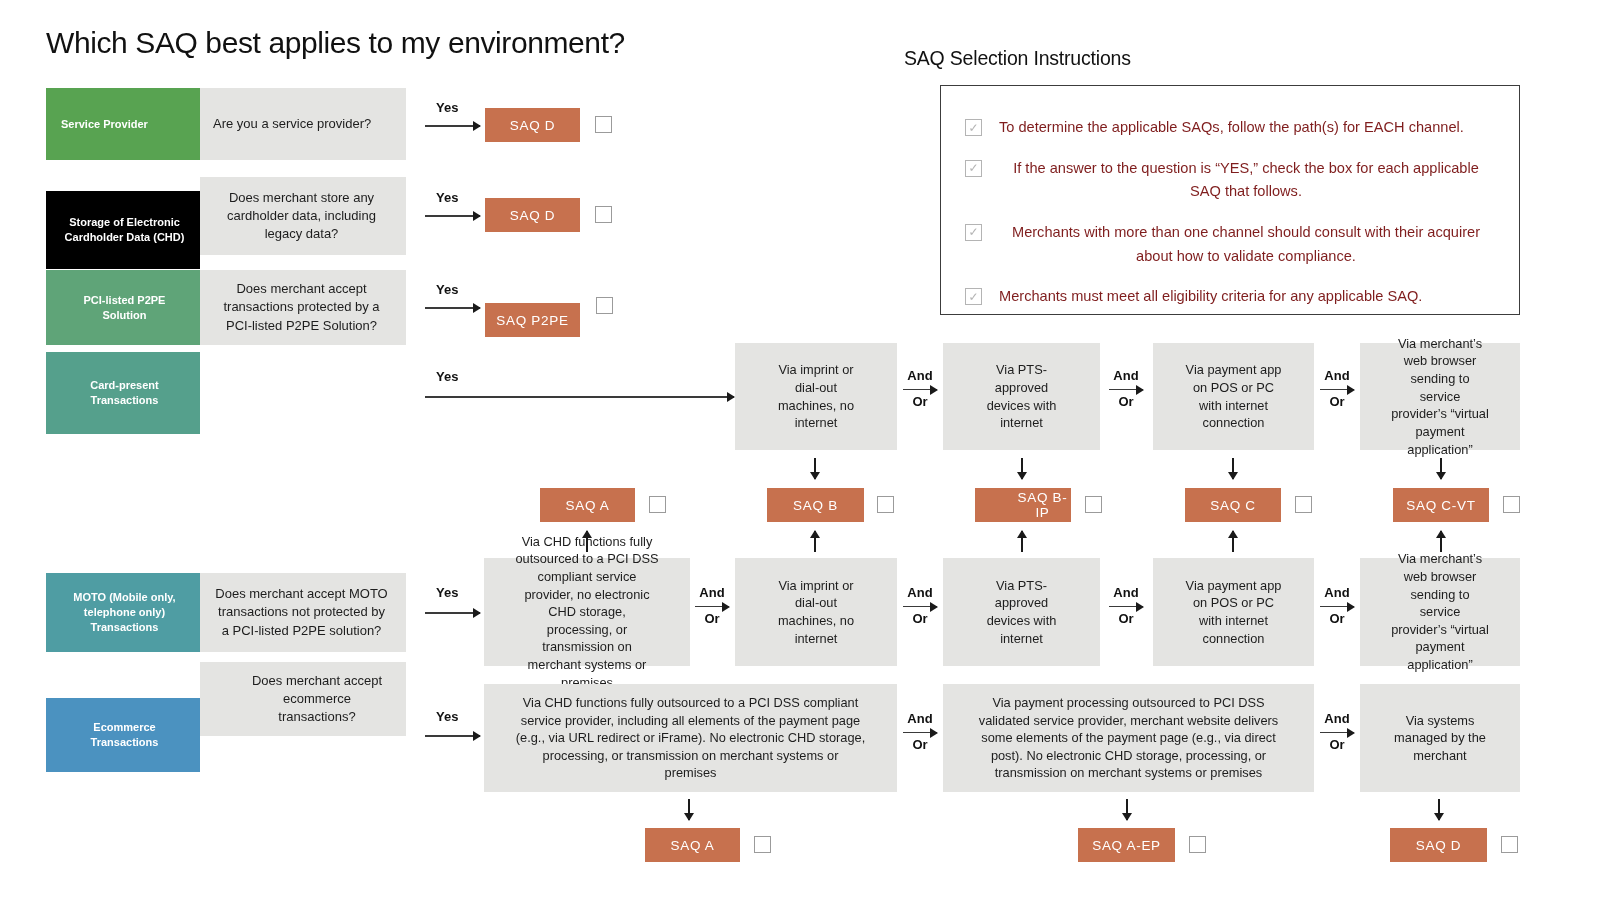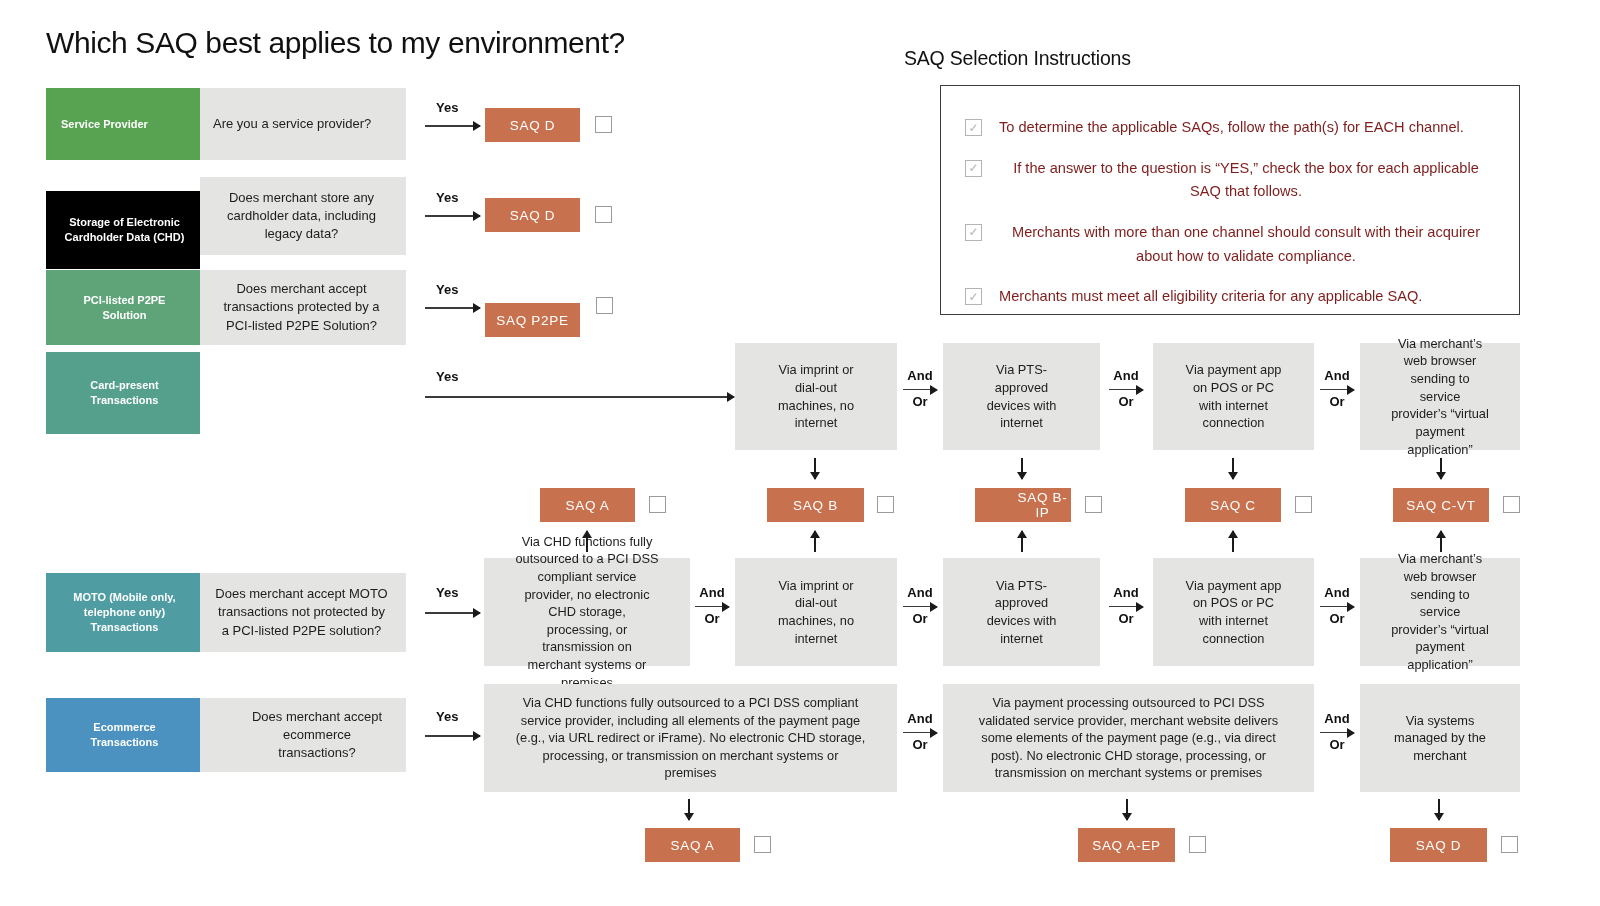--- a/index.html
+++ b/index.html
@@ -171,21 +171,21 @@
   </div>
   <div class="pbox" style="left: 1153px; top: 558px; width: 161px; height: 108px; background-color: rgb(228, 228, 226);">Via payment app on POS or PC with internet connection</div>
   <div class="andor" style="left:1315px;top:586px;">
     <span>And</span>
     <span class="mini"></span>
     <span>Or</span>
   </div>
   <div class="pbox" style="left: 1360px; top: 558px; width: 160px; height: 108px; background-color: rgb(228, 228, 226);">Via merchant’s web browser sending to service provider’s “virtual payment application”</div>
 
   <div class="chan-label" style="top: 698px; height: 74px; background-color: rgb(75, 146, 192);">Ecommerce Transactions</div>
-  <div class="chan-q" style="top:698px;height:74px;padding-left:44px;">Does merchant accept ecommerce transactions?</div>
+  <div class="chan-q" style="top:662px;height:74px;padding-left:44px;">Does merchant accept ecommerce transactions?</div>
   <span class="yes-label" style="left:436px;top:709px;">Yes</span>
   <div class="hline" style="left:425px;top:735px;width:55px;"></div>
 
   <div class="pbox" style="left: 484px; top: 684px; width: 413px; height: 108px; background-color: rgb(228, 228, 226);">Via CHD functions fully outsourced to a PCI DSS compliant service provider, including all elements of the payment page (e.g., via URL redirect or iFrame). No electronic CHD storage, processing, or transmission on merchant systems or premises</div>
   <div class="andor" style="left:898px;top:712px;">
     <span>And</span>
     <span class="mini"></span>
     <span>Or</span>
   </div>
   <div class="pbox" style="left: 943px; top: 684px; width: 371px; height: 108px; background-color: rgb(228, 228, 226);">Via payment processing outsourced to PCI DSS validated service provider, merchant website delivers some elements of the payment page (e.g., via direct post). No electronic CHD storage, processing, or transmission on merchant systems or premises</div>

